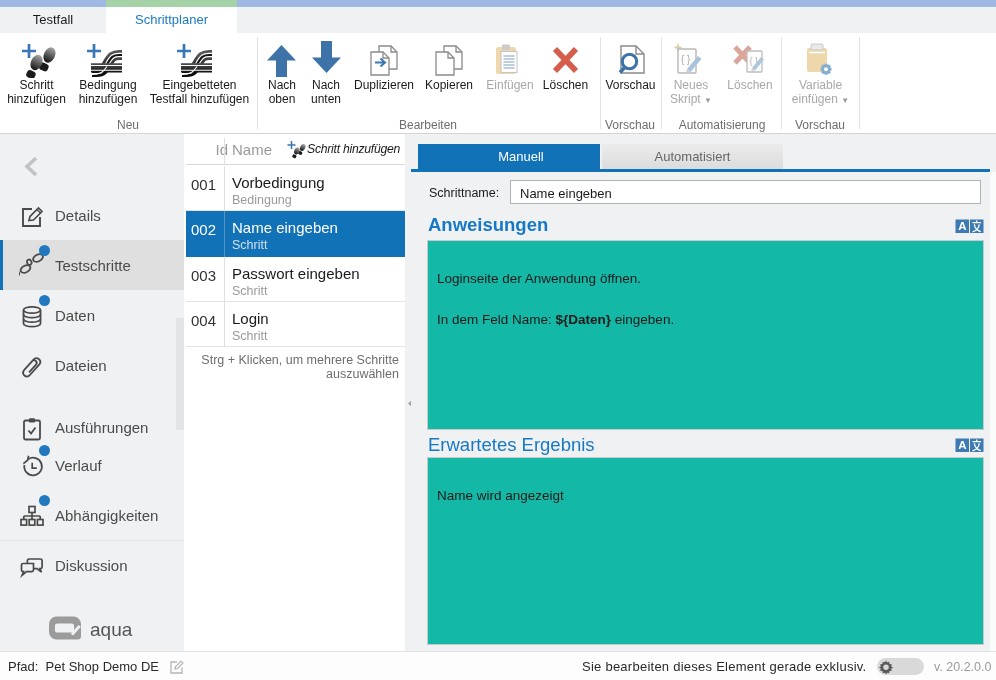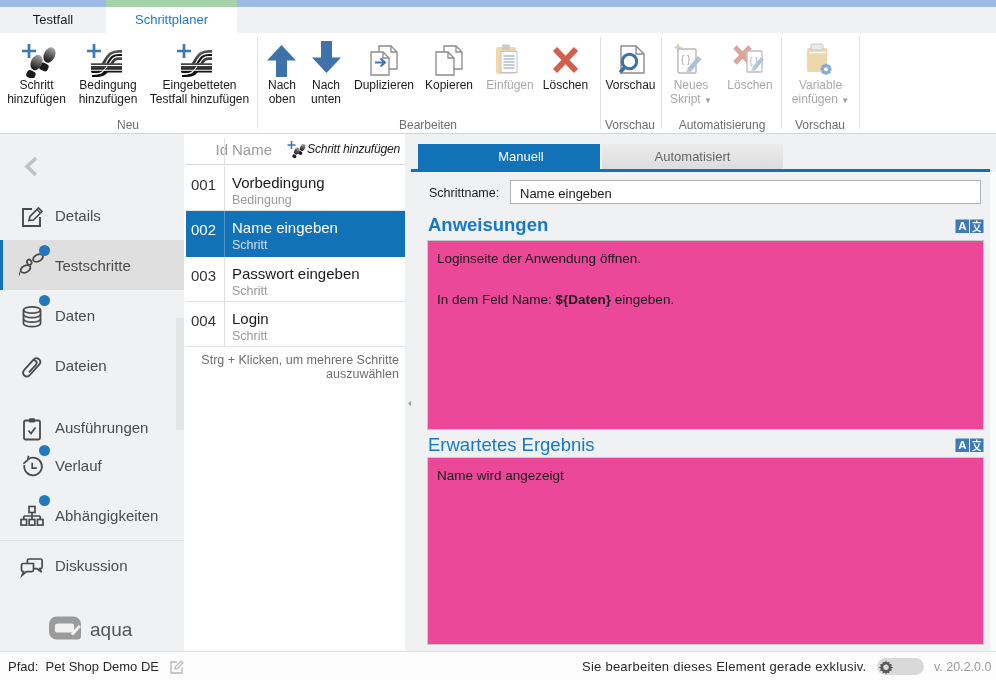--- a/index.html
+++ b/index.html
@@ -54,21 +54,21 @@
   
   #rpanel { left:411px; top:0; width:585px; height:517px; background:#f0f1f2; }
   .rtab { position:absolute; top:10px; height:25px; line-height:25px; text-align:center; font-size:13px; }
   #rtab1 { left:7px; width:182px; background:#1272b7; color:#fff;padding-left:24px; }
   #rtab2 { left:191px; width:181px; background:linear-gradient(#ebebeb,#dcdcdc); color:#666; }
   #bluline { position:absolute; left:0; top:35px; width:579px; height:3px; background:#1272b7; }
   #sn-label { position:absolute; left:18px; top:52px; font-size:12.5px; color:#1a1a1a; }
   #sn-input { position:absolute; left:99px; top:46px; width:471px; height:24px; background:#fff; border:1px solid #b3b3b3; font-size:13px; color:#1a1a1a; padding:5px 0 0 9px; }
   .h2 { position:absolute; left:17px; font-size:18.5px; color:#1779c5; }
   .ticons { position:absolute; }
-  .ta { position:absolute; left:16px; width:557px; background:#ec4899; border:1px solid #c9c9c9; font-size:13.5px; color:#1a1a1a; padding:8px 9px; line-height:20.5px; }
+  .ta { position:absolute; left:16px; width:557px; background:#14b8a6; border:1px solid #c9c9c9; font-size:13.5px; color:#1a1a1a; padding:28px 9px; line-height:20.5px; }
 
   
   #status { left:0; top:651px; width:996px; height:29px; background:#fdfdfd; border-top:1px solid #e2e2e2; font-size:12.5px; color:#2a2a2a; }
 </style>
 </head>
 <body>
 <div class="abs" id="strip"></div>
 <div class="abs" id="strip-green"></div>
 <div class="abs" id="tabrow">
   <div class="tab" id="tab1">Testfall</div>

